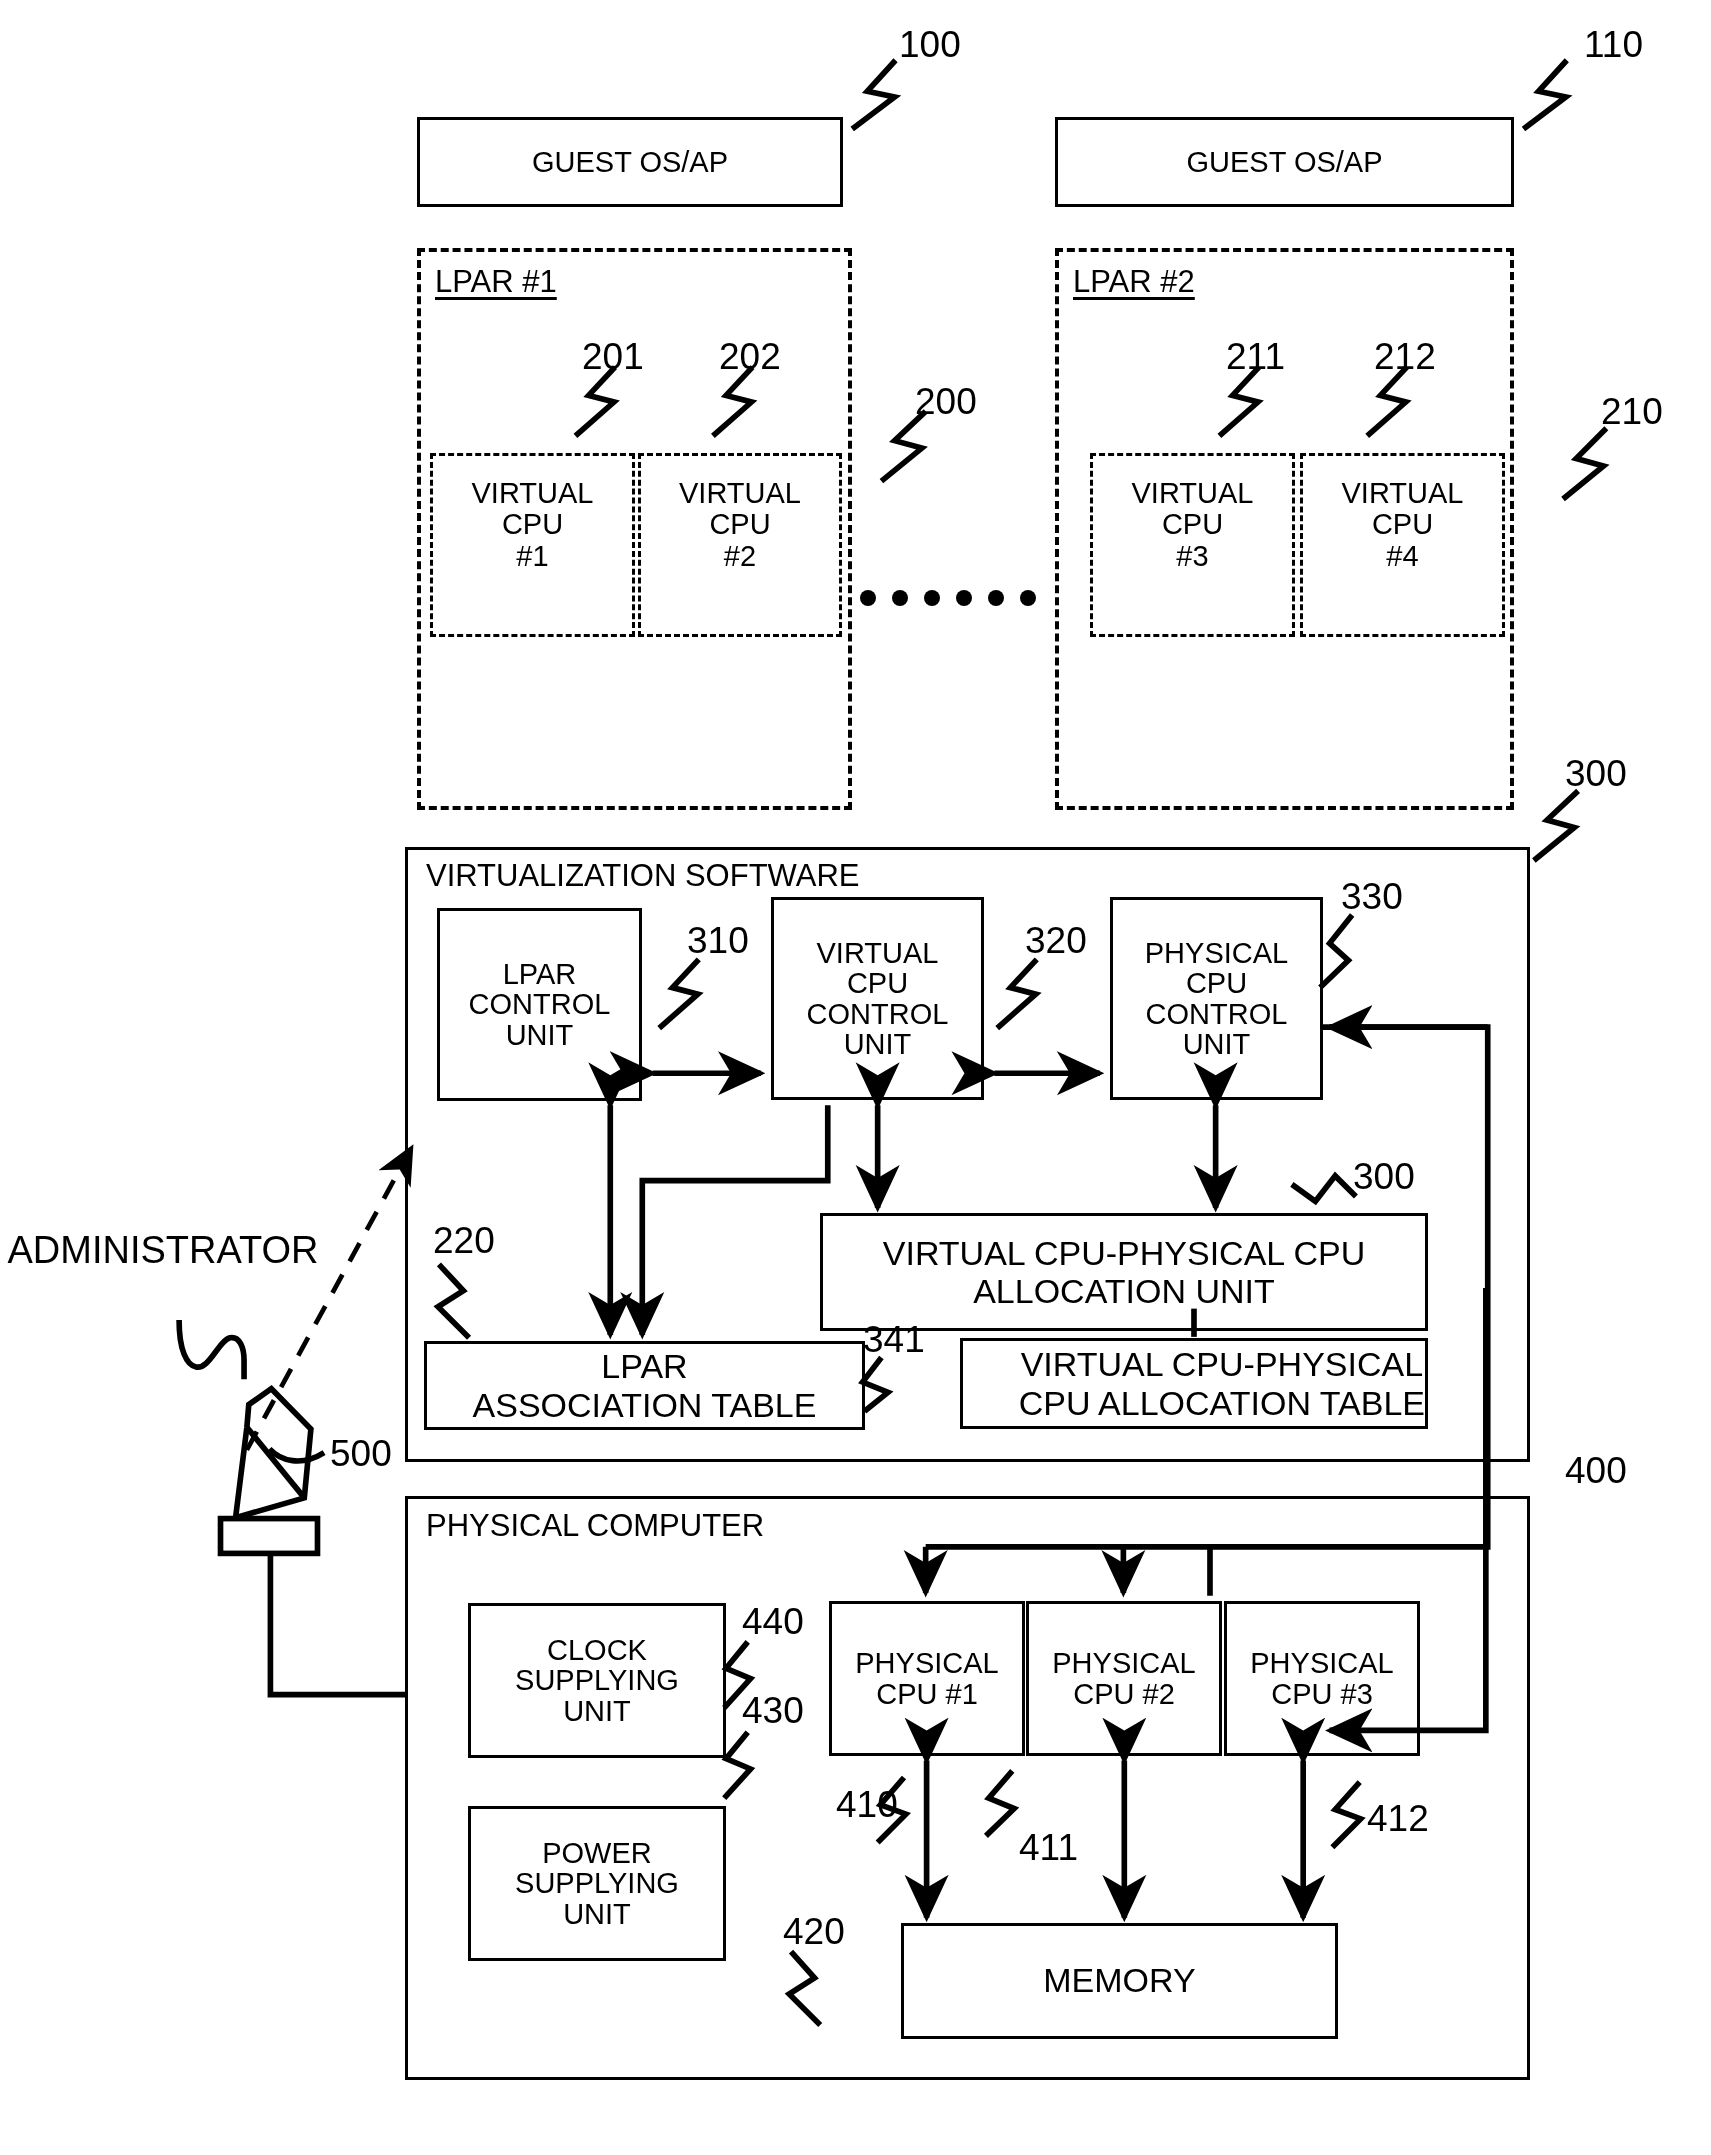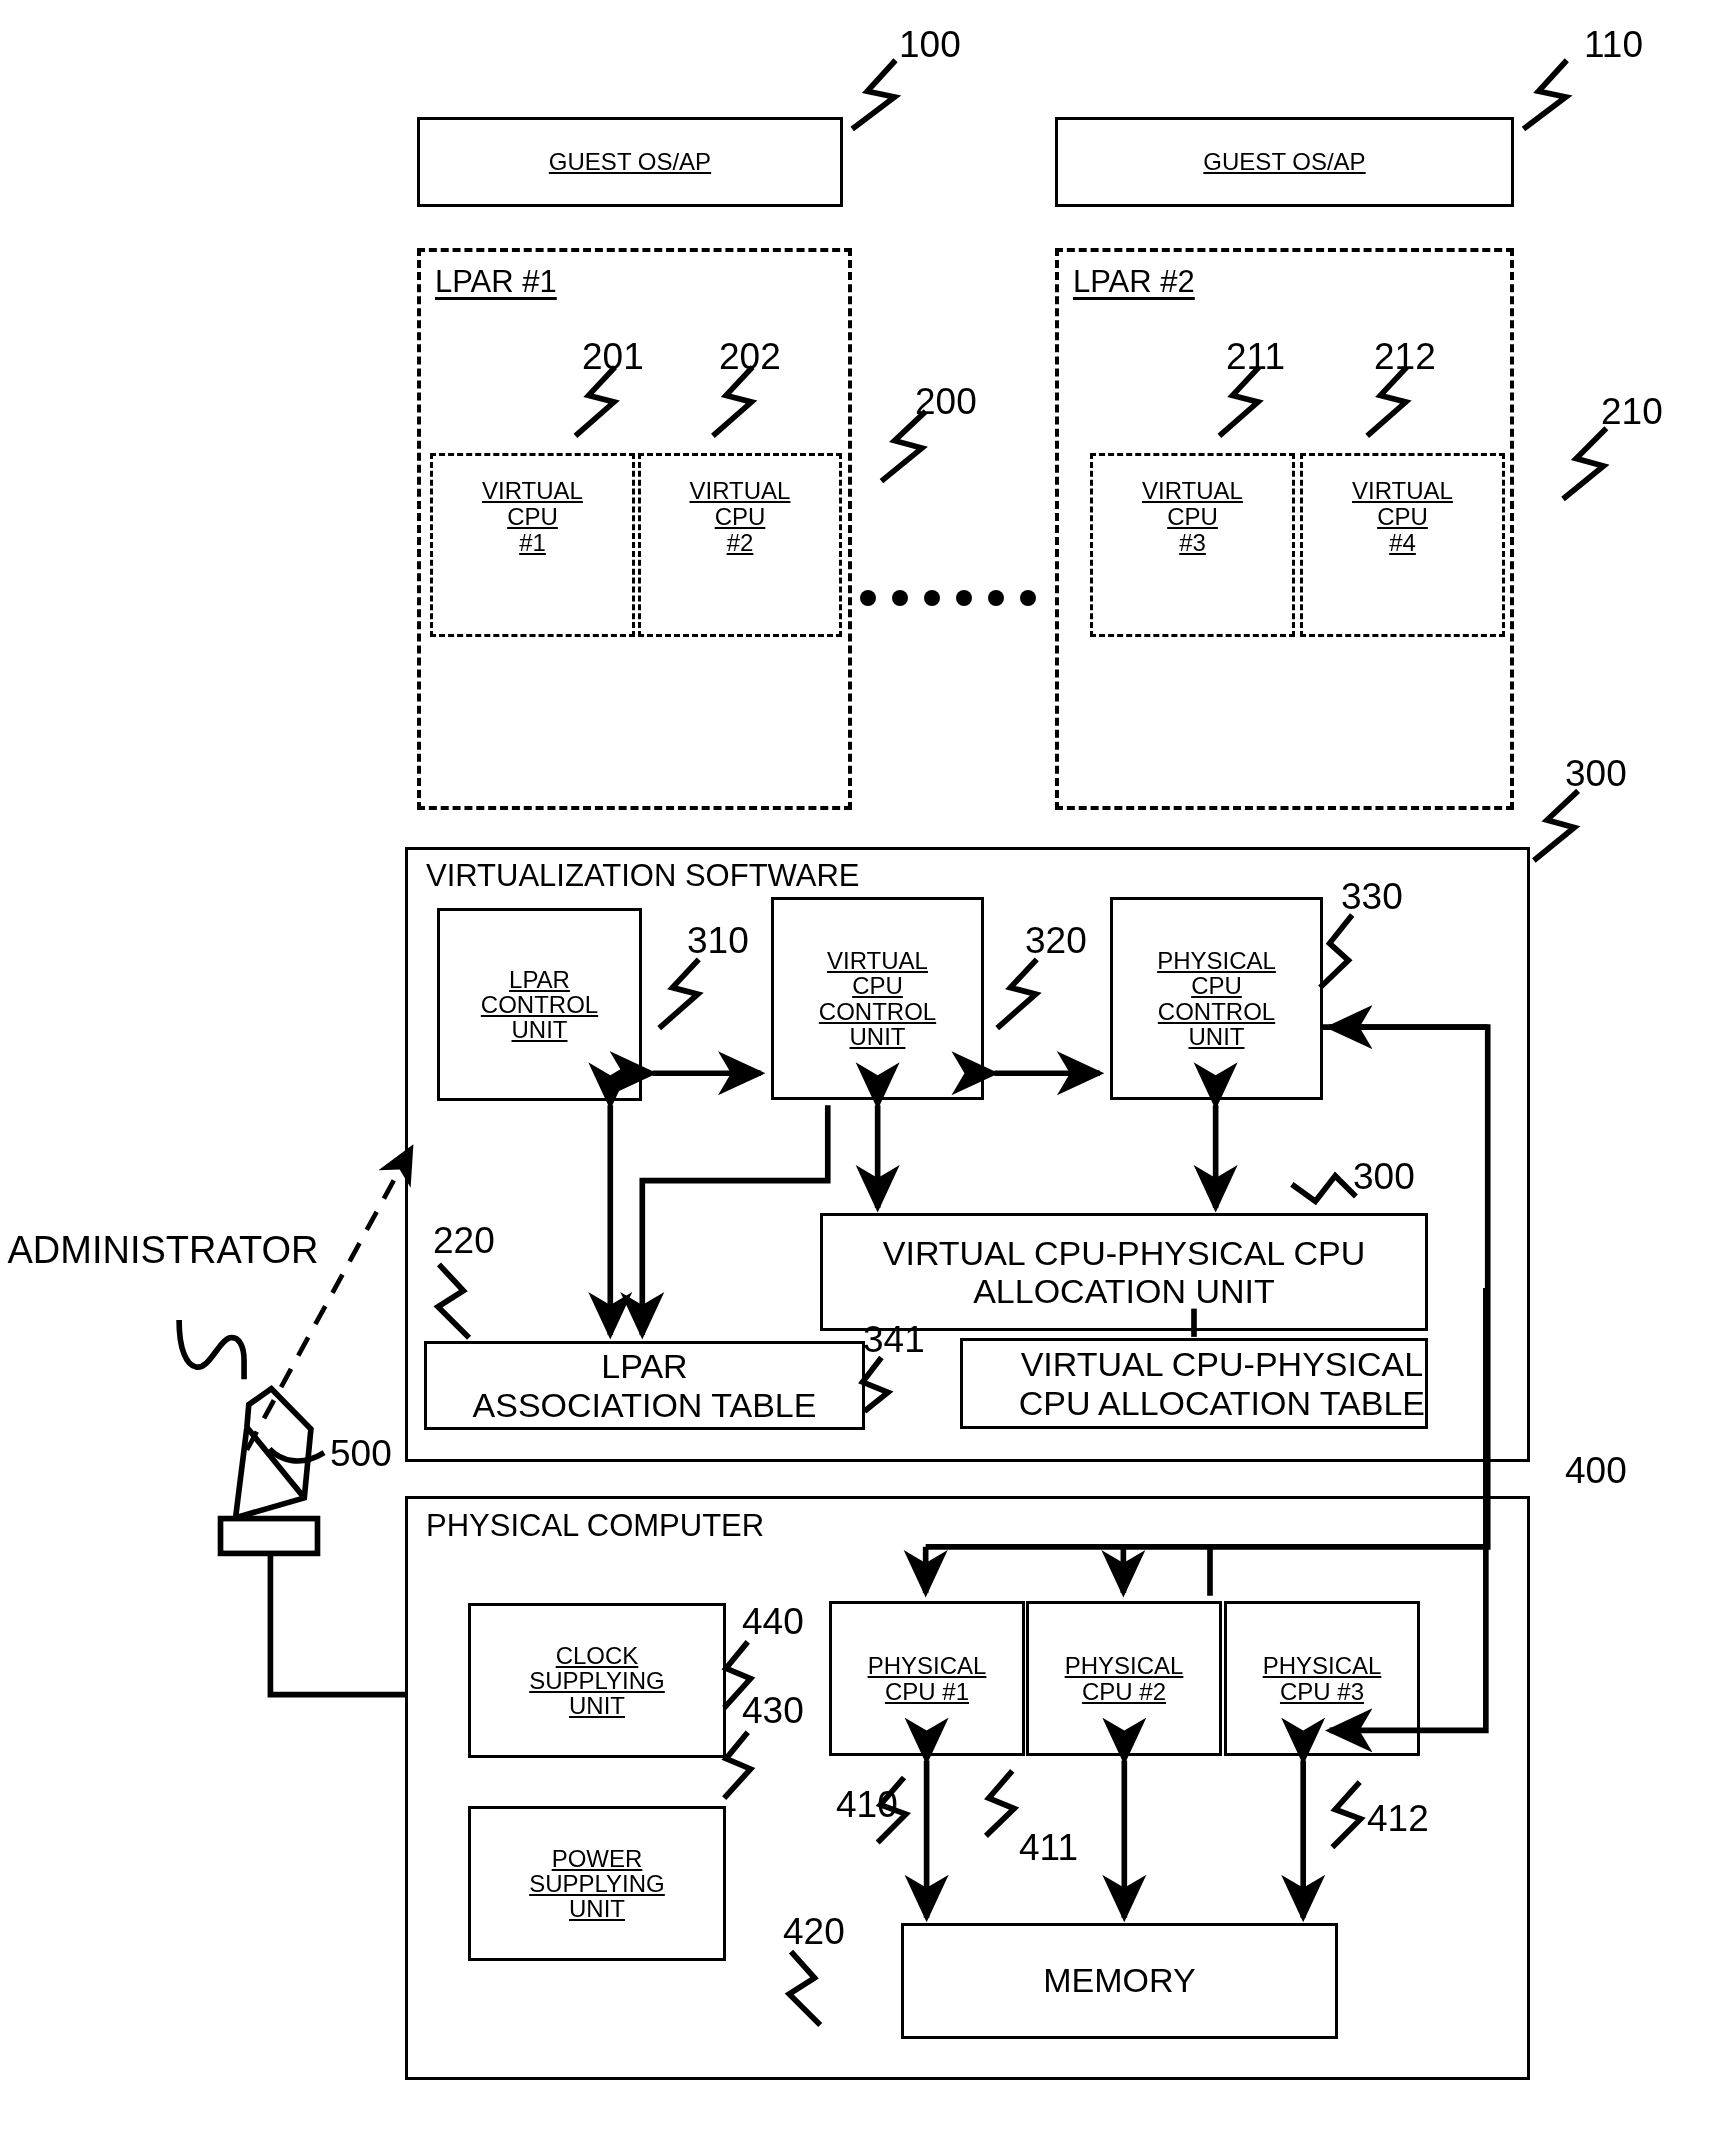--- a/index.html
+++ b/index.html
@@ -50,23 +50,22 @@
     letter-spacing: 0px;
     white-space: nowrap;
   }
   .underlined { text-decoration: underline; text-underline-offset: 4.7px; }
   .refnum {
     position: absolute;
     font-size: 37px;
     white-space: nowrap;
   }
   .boxtext {
-    font-size: 24px;
+    font-size: 29px;
     white-space: pre-line;
-    text-decoration: underline;
   }
   .boxtext-lg { font-size: 34px; white-space: pre-line; }
   .plain-txt { position: absolute; font-size: 38px; white-space: nowrap; }
 
   .dots { position: absolute; display: flex; gap: 16px; }
   .dot { width: 16px; height: 16px; border-radius: 50%; background: #000; }
 
   svg.overlay {
     position: absolute;
     left: 0; top: 0;

